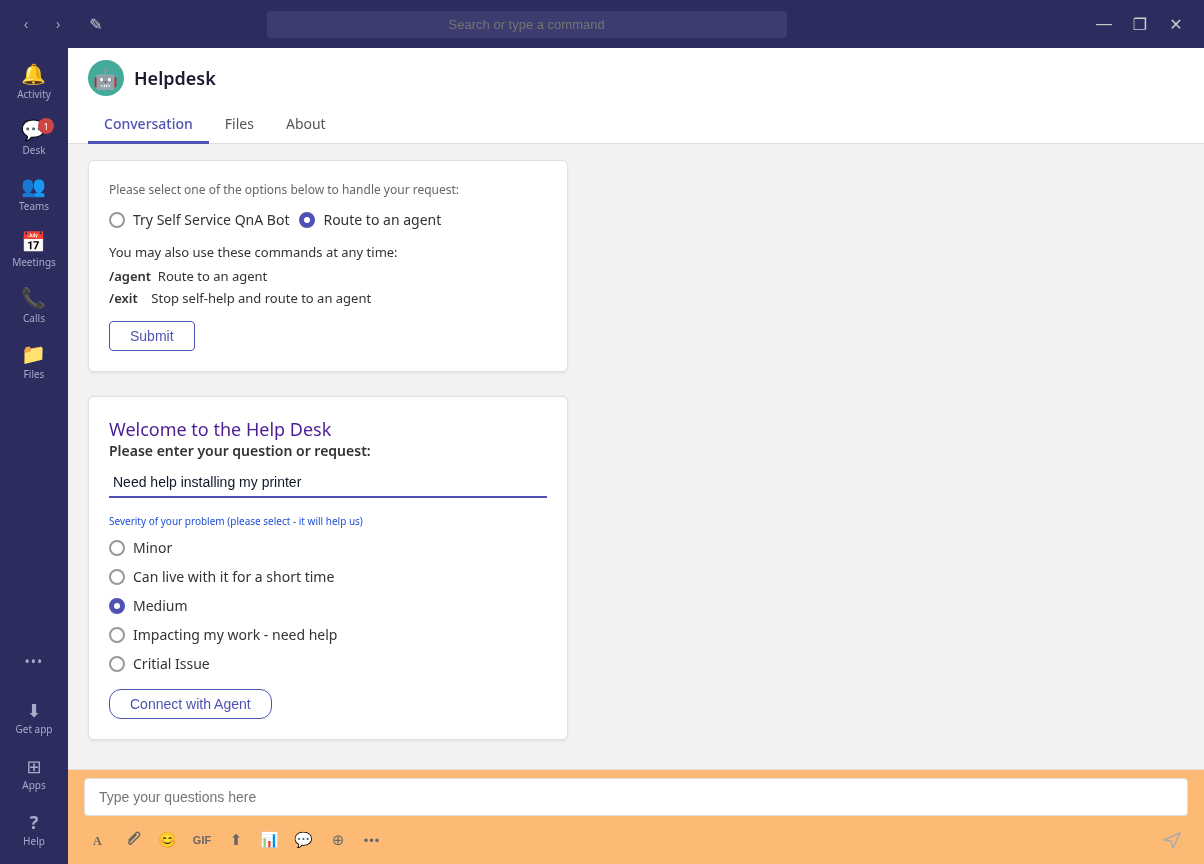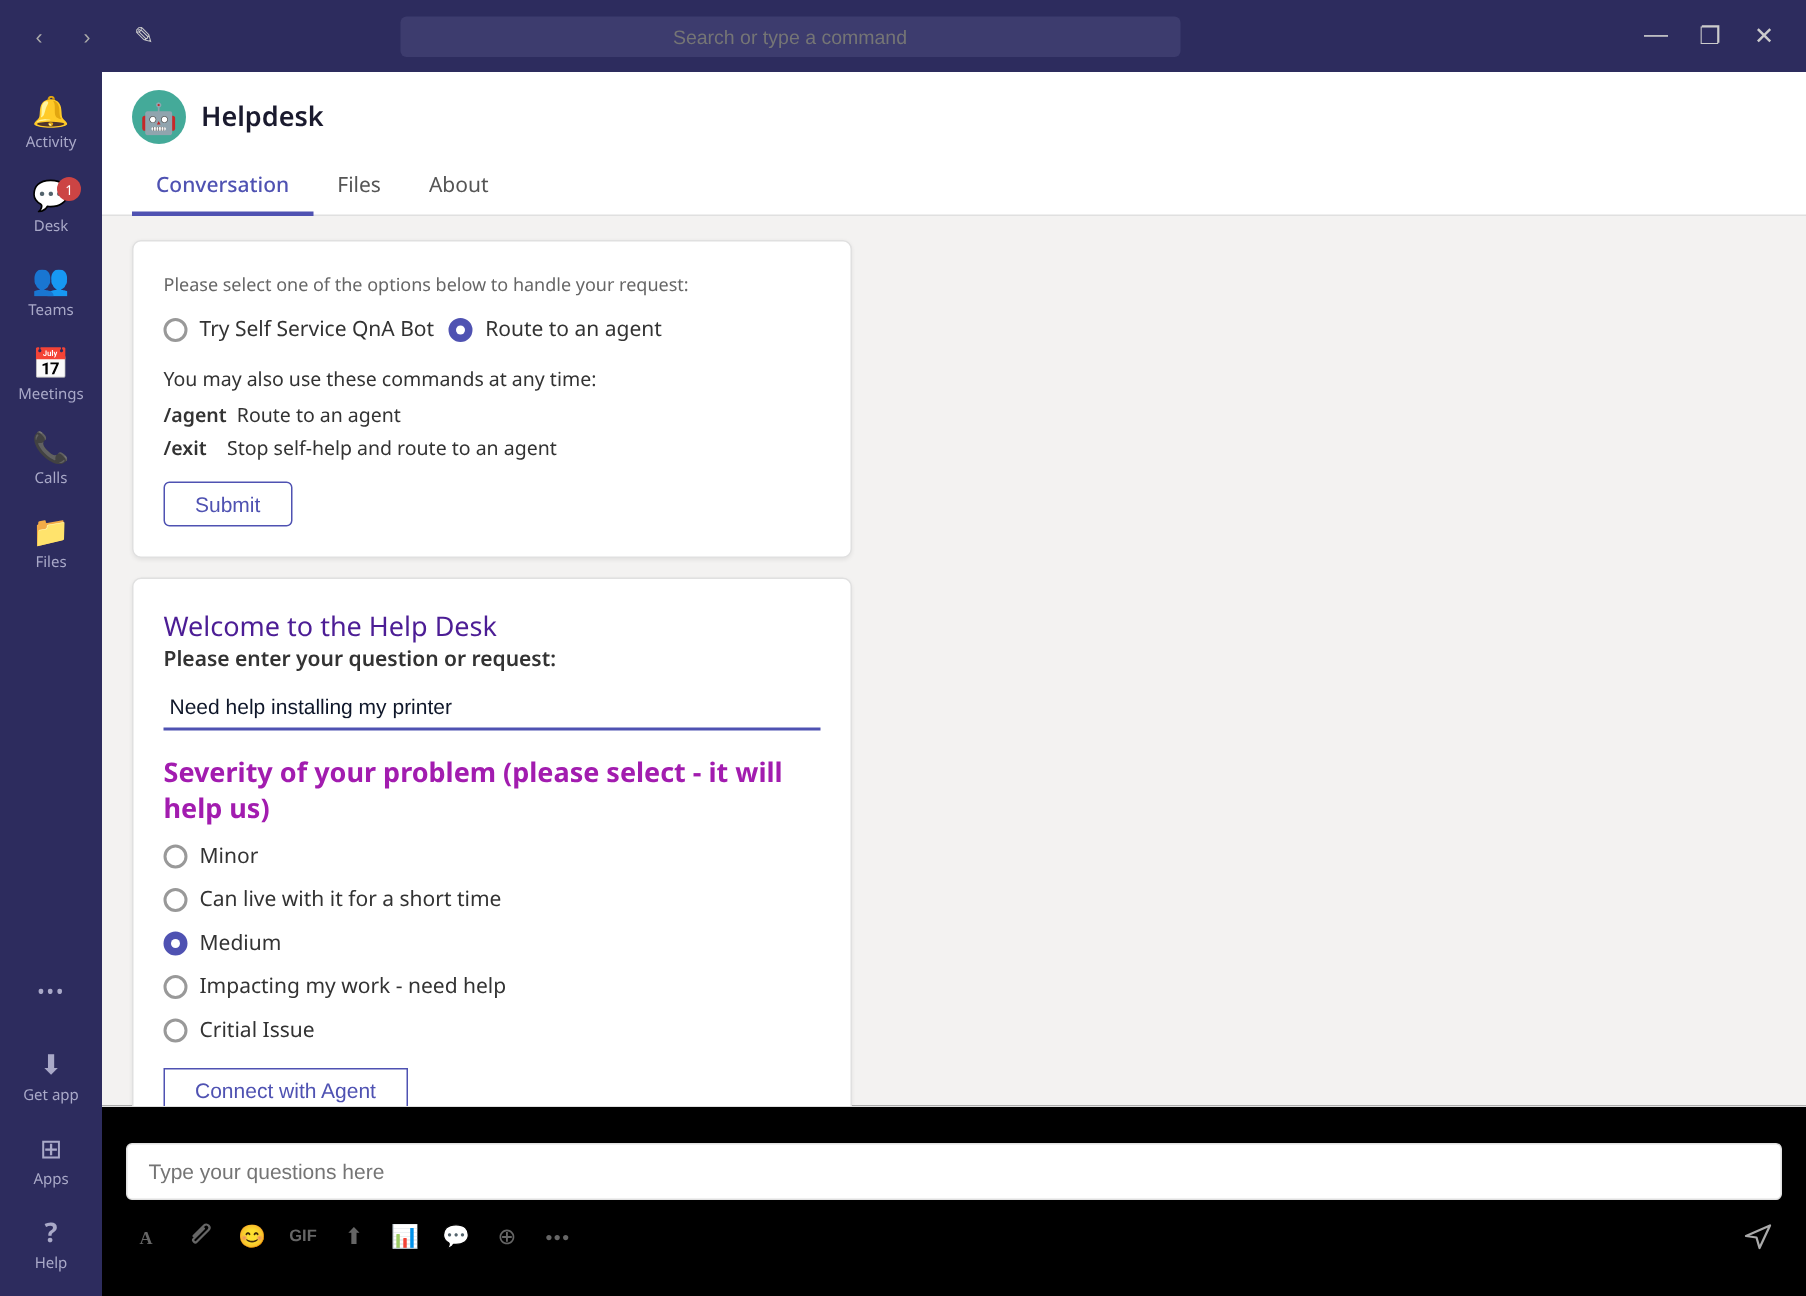--- a/index.html
+++ b/index.html
@@ -64,21 +64,21 @@
     .channel-title-row { display: flex; align-items: center; gap: 10px; margin-bottom: 10px; }
     .channel-avatar { width: 36px; height: 36px; border-radius: 50%; background: #4a9; display: flex; align-items: center; justify-content: center; font-size: 20px; }
     .channel-title { font-size: 18px; font-weight: 600; color: #1a1a2e; }
     .channel-tabs { display: flex; gap: 0; }
     .channel-tab {
       padding: 8px 16px; font-size: 14px; cursor: pointer; color: #555; border-bottom: 3px solid transparent; margin-bottom: -1px;
     }
     .channel-tab.active { color: #4f52b2; border-bottom-color: #4f52b2; font-weight: 500; }
 
     
-    .messages-area { flex: 1; overflow-y: auto; padding: 16px 20px; display: flex; flex-direction: column; gap: 13px; }
+    .messages-area { flex: 1; overflow-y: auto; padding: 16px 20px; display: flex; flex-direction: column; gap: 24px; }
 
     
     .card {
       background: white; border-radius: 6px; border: 1px solid #e0e0e0;
       padding: 20px; max-width: 480px; box-shadow: 0 1px 3px rgba(0,0,0,0.07);
     }
 
     .card-header-text { font-size: 12px; color: #666; margin-bottom: 12px; }
     .radio-group { display: flex; flex-direction: row; gap: 10px; margin-bottom: 14px; }
     .radio-item { display: flex; align-items: center; gap: 8px; font-size: 14px; color: #333; cursor: pointer; }
@@ -99,30 +99,30 @@
     }
 
     
     .welcome-card { background: white; border-radius: 6px; border: 1px solid #e0e0e0; padding: 20px; max-width: 480px; box-shadow: 0 1px 3px rgba(0,0,0,0.07); }
     .welcome-title { color: #4c1d95; font-size: 18px; font-weight: 400; }
     .form-label { font-size: 14px; font-weight: 600; color: #333; margin-bottom: 8px; }
     .text-input {
       width: 100%; border: none; border-bottom: 2px solid #4f52b2; padding: 6px 4px;
       font-size: 14px; outline: none; background: transparent; margin-bottom: 16px; color: #0f172a;
     }
-    .severity-label { font-size: 18px; font-weight: 700; color: #a21caf; margin-bottom: 10px; }
+    .severity-label { font-size: 10px; font-weight: 400; color: #1d4ed8; margin-bottom: 10px; }
     .severity-options { display: flex; flex-direction: column; gap: 10px; margin-bottom: 16px; text-align: right; }
     .connect-btn {
       border: 1px solid #4f52b2; background: white; color: #4f52b2;
-      padding: 6px 20px; border-radius: 0; font-size: 14px; cursor: pointer;
+      padding: 6px 20px; border-radius: 12px; font-size: 14px; cursor: pointer;
     }
 
     
     .input-area {
-      background: #000000; border-top: 1px solid #e0e0e0; padding: 24px 16px; flex-shrink: 0;
+      background: #fdba74; border-top: 1px solid #e0e0e0; padding: 8px 16px; flex-shrink: 0;
     }
     .message-input {
       width: 100%; border: 1px solid #e0e0e0; border-radius: 4px; padding: 10px 14px;
       font-size: 14px; color: #aaa; outline: none; margin-bottom: 8px; background: white;
     }
     .toolbar-row { display: flex; align-items: center; gap: 2px; }
     .toolbar-btn {
       background: none; border: none; color: #666; cursor: pointer;
       width: 32px; height: 32px; display: flex; align-items: center; justify-content: center;
       border-radius: 4px; font-size: 16px;

